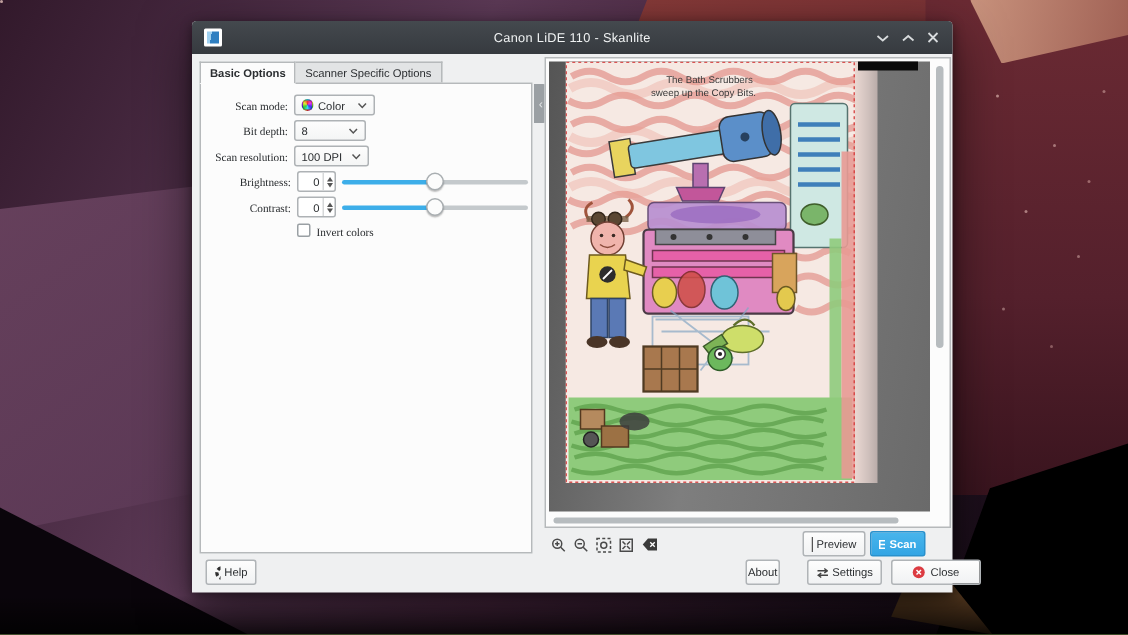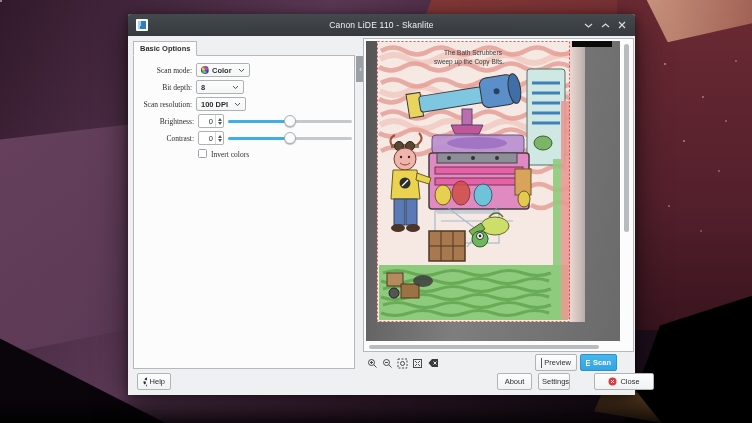--- a/index.html
+++ b/index.html
@@ -48,21 +48,21 @@
   
   .tabbar{left:5px;top:27px;height:15px;display:flex;align-items:flex-start;}
   .tab{height:15px;padding:0 6px;font-size:7.5px;display:flex;align-items:center;
        border:1px solid #b6b9bb;color:#2b2e31;white-space:nowrap;}
   .tab.active{background:#fcfcfc;border-bottom:1px solid #fcfcfc;position:relative;z-index:2;font-weight:bold;}
   .tab.inactive{background:#e2e4e5;border-left:none;}
   .pane{left:5px;top:41px;width:222px;height:314px;background:#fcfcfc;border:1px solid #b6b9bb;z-index:1;}
   .flabel{position:absolute;width:58px;text-align:right;font-size:7.5px;color:#2b2e31;font-family:Liberation Serif, serif;}
   .combo{position:absolute;height:14px;background:linear-gradient(#fdfdfd,#f4f5f5);border:1px solid #aeb2b5;
          border-radius:2px;display:flex;align-items:center;padding:0 4px;gap:3px;font-size:7.5px;color:#2b2e31;}
-  .combo .grow{flex:1;font-weight:bold;}
+  .combo .grow{flex:1;}
   .colorwheel{width:8px;height:8px;border-radius:50%;
         background:conic-gradient(#e33,#e3e,#33e,#3de,#3c3,#ee3,#e33);border:.5px solid rgba(0,0,0,.25);}
   .spin{position:absolute;width:26px;height:14px;background:#fff;border:1px solid #aeb2b5;border-radius:2px;
         display:flex;align-items:center;}
   .spin .val{flex:1;text-align:right;font-size:7.5px;padding-right:2px;color:#2b2e31;}
   .spin .arrows{width:8px;height:100%;border-left:1px solid #d6d8d9;display:flex;flex-direction:column;
         align-items:center;justify-content:center;gap:1px;}
   .tri-up{width:0;height:0;border-left:2.5px solid transparent;border-right:2.5px solid transparent;border-bottom:3px solid #555;}
   .tri-dn{width:0;height:0;border-left:2.5px solid transparent;border-right:2.5px solid transparent;border-top:3px solid #555;}
   .slider{position:absolute;width:124px;height:14px;}
@@ -131,20 +131,23 @@
       <span class="winbtn" style="right:6px">
         <svg width="8" height="8">
             <path d="M1 1 L7 7 M7 1 L1 7" stroke="#d8dbdd" stroke-width="1.2"></path>
           </svg>
       </span>
     </div>
 
     <div class="abs tabbar">
       <div class="tab active">
         <span>Basic Options</span>
+      </div>
+      <div class="tab inactive">
+        <span>Scanner Specific Options</span>
       </div>
     </div>
 
     <div class="abs pane">
 
       <span class="flabel" style="left:0;top:10px">Scan mode:</span>
       <div class="combo" style="left:62px;top:7px;width:54px">
         <span class="colorwheel"></span>
         <span class="grow">Color</span>
         <svg width="7" height="5">
@@ -370,24 +373,24 @@
     <span>Scan</span>
   </button>
 
   <button class="btn" style="left:137px;top:373px;width:34px">
     <svg width="10" height="10">
         <circle cx="5" cy="5" r="3.4" fill="none" stroke="#2f2f2f" stroke-width="2.2" stroke-dasharray="2.6 1.6"></circle>
       </svg>
     <span>Help</span>
   </button>
 
-  <button class="btn" style="left:497px;top:373px;width:35px">
+  <button class="btn" style="left:497px;top:373px;width:23px">
     <span>About</span>
   </button>
-  <button class="btn" style="left:538px;top:373px;width:32px">
+  <button class="btn" style="left:538px;top:373px;width:50px">
     <svg width="9" height="8">
         <path d="M1 2.5 h6 M5.5 1 L7.5 2.5 L5.5 4 M8 5.5 h-6 M3.5 4 L1.5 5.5 L3.5 7" stroke="#444" fill="none"></path>
       </svg>
     <span>Settings</span>
   </button>
   <button class="btn" style="left:594px;top:373px;width:60px">
     <svg width="9" height="9">
         <circle cx="4.5" cy="4.5" r="4" fill="#dc3b41"></circle>
         <path d="M3 3 l3 3 M6 3 l-3 3" stroke="#fff" stroke-width="1"></path>
       </svg>

